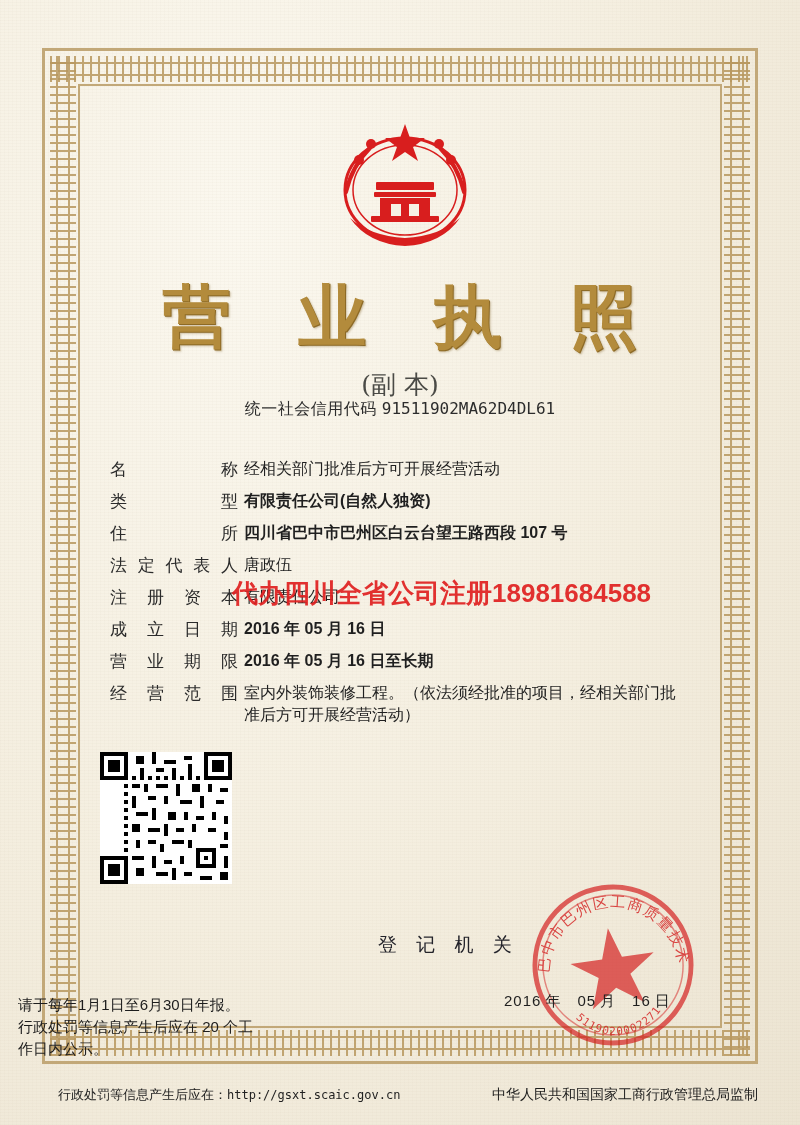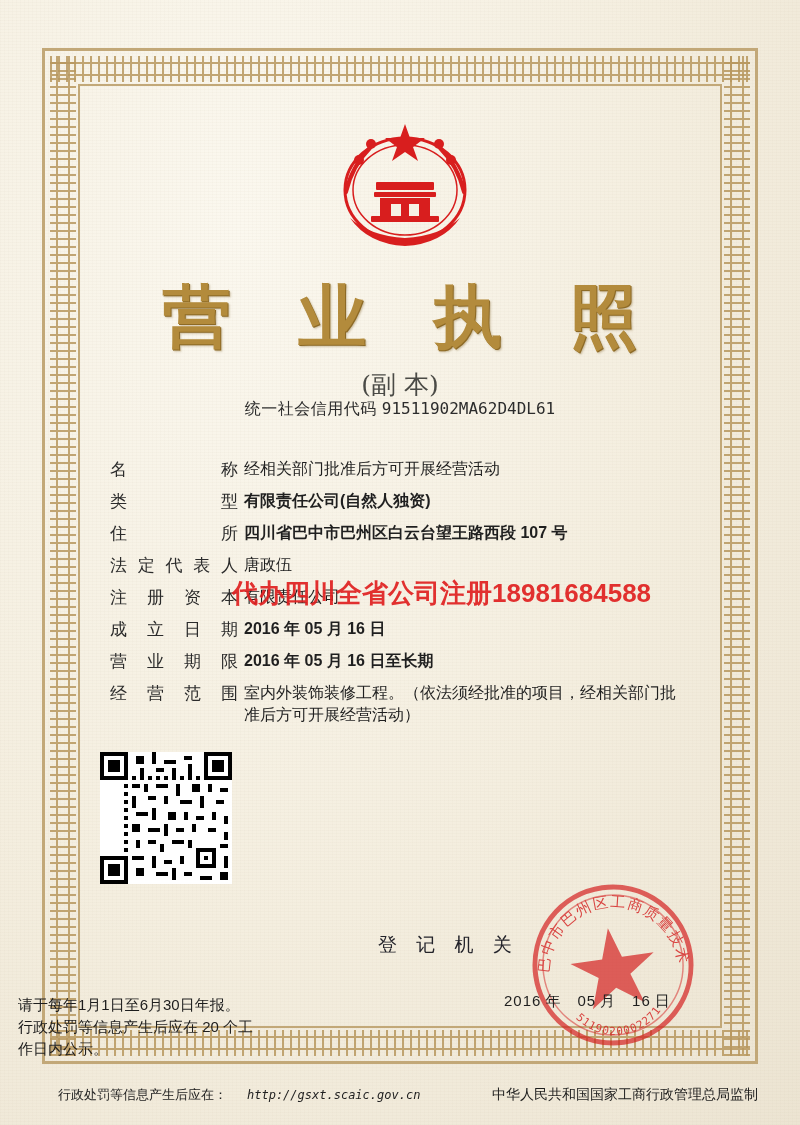--- a/index.html
+++ b/index.html
@@ -215,22 +215,21 @@
   #website {
     position: absolute;
     left: 58px; top: 1086px;
     font-size: 13px;
     color: #222;
     font-family: "Liberation Sans", sans-serif;
   }
   #website .url {
     font-family: "DejaVu Sans Mono", monospace;
     font-size: 12px;
-    margin-left: 20px;
-    font-style: italic;
+    margin-left: 0;
   }
   #issuer {
     position: absolute;
     left: 492px; top: 1086px;
     font-size: 14px;
     color: #1d1d1d;
     font-family: "Liberation Sans", sans-serif;
     text-align: right;
   }
 

